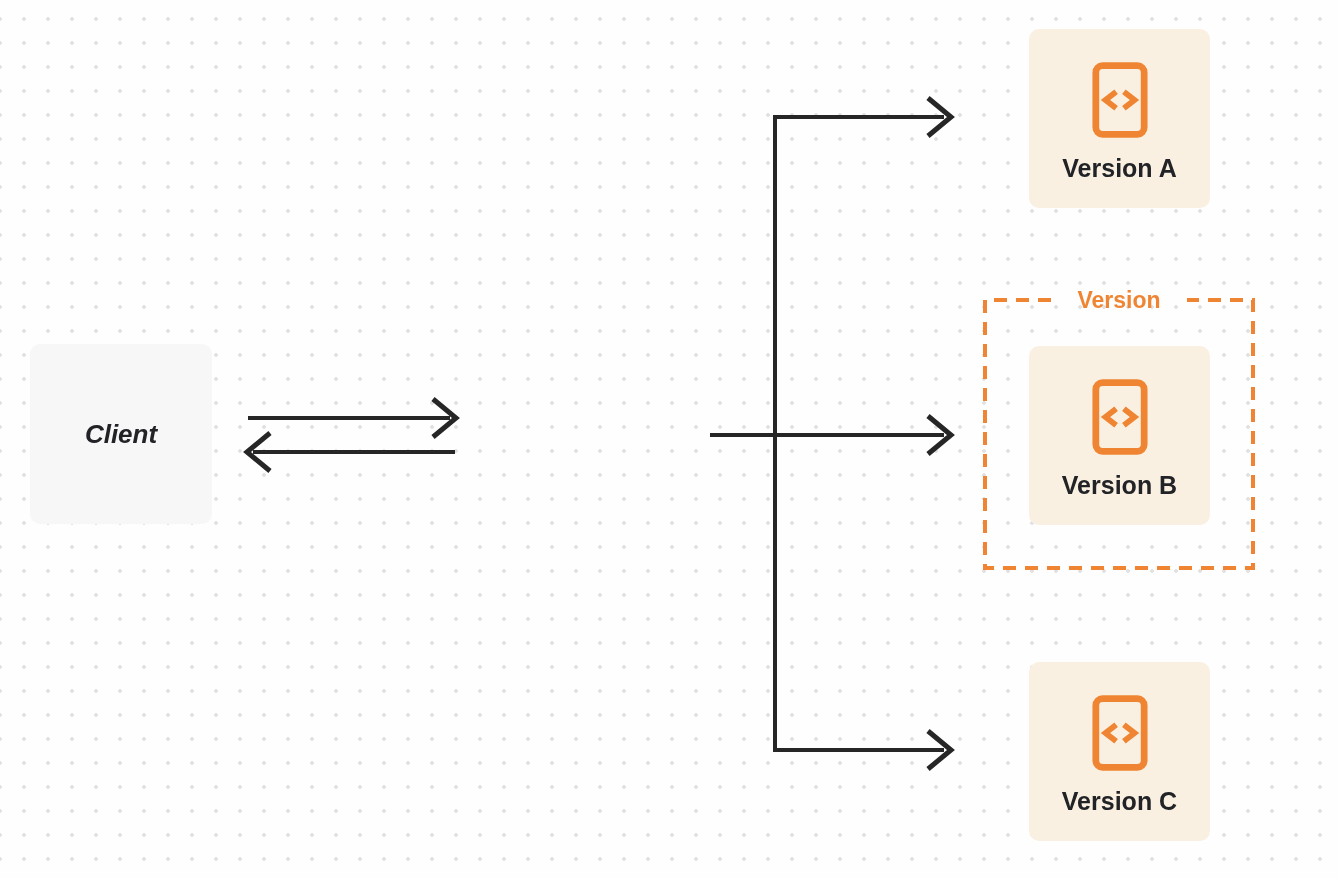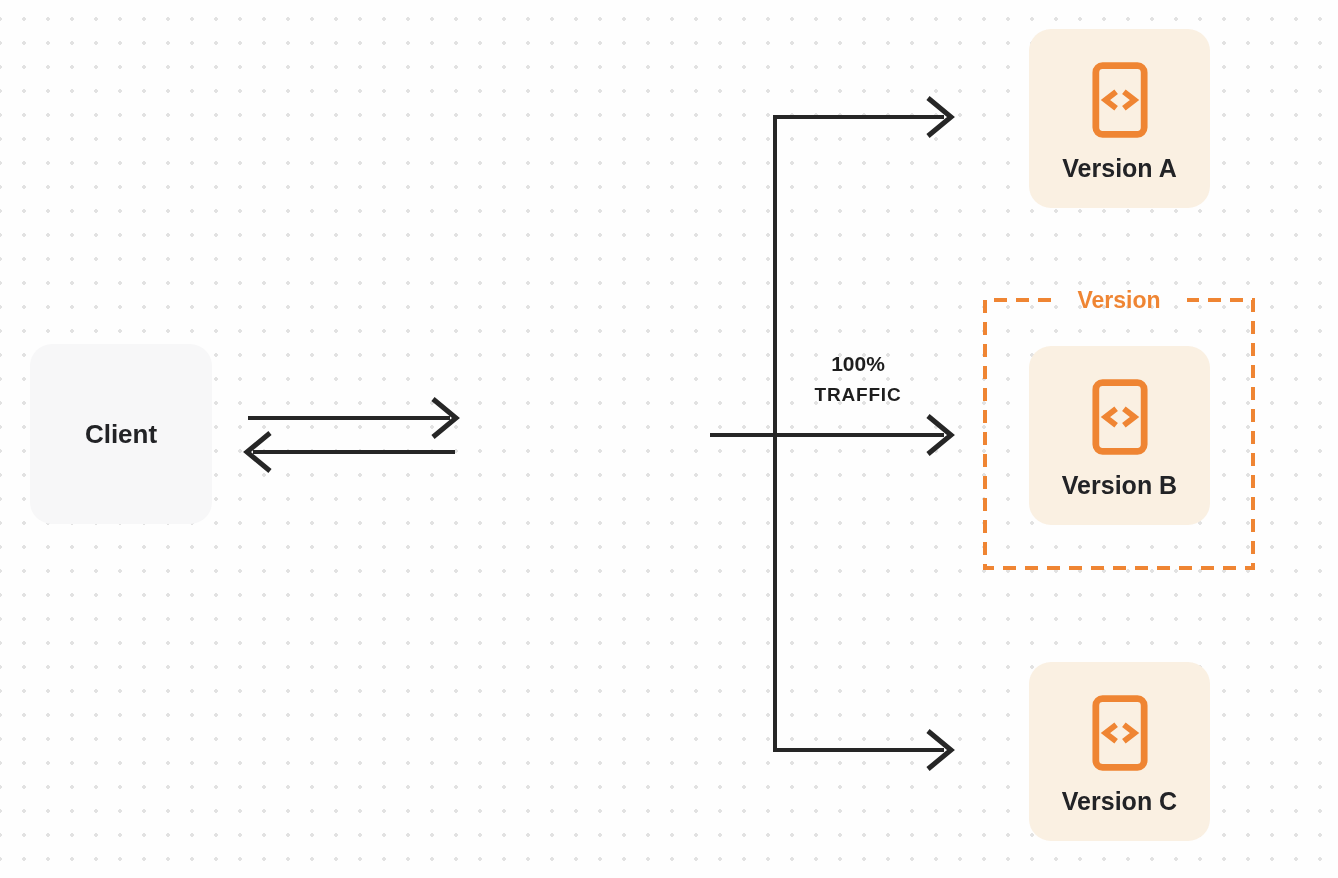--- a/index.html
+++ b/index.html
@@ -20,35 +20,36 @@
   .overlay-svg {
     position: absolute;
     left: 0; top: 0;
     width: 1338px;
     height: 878px;
     z-index: 1;
   }
   .node {
     position: absolute;
     z-index: 2;
-    border-radius: 22px;
+    border-radius: 10px;
     display: flex;
     flex-direction: column;
     align-items: center;
     justify-content: center;
     box-sizing: border-box;
   }
   .node-label {
     font-weight: bold;
     color: #222326;
   }
   .client-node {
     left: 30px; top: 344px;
     width: 182px; height: 180px;
     background: #F7F7F8;
+    font-style: italic;
   }
   .client-node .node-label { font-size: 26px; }
   .worker-node {
     left: 492px; top: 345px;
     width: 183px; height: 180px;
     background: #FAF0E2;
   }
   .worker-node .node-label { font-size: 25px; margin-top: 13px; }
   .version-node {
     left: 1029px;
@@ -118,24 +119,20 @@
     </g>
 
     <path d="M1051,300 L985,300 L985,568 L1253,568 L1253,300 L1187,300" stroke="#EF8533" stroke-width="4" stroke-dasharray="13 9"></path>
   </svg>
 
   <div class="node client-node">
     <span class="node-label">Client</span>
   </div>
 
 
-  <div class="traffic-label">
-    <span class="traffic-line1">100%</span>
-    <span class="traffic-line2">TRAFFIC</span>
-  </div>
 
   <div class="deployed-label">Version</div>
 
   <div class="node version-node version-a">
     <svg class="icon-svg" width="58" height="78" viewBox="0 0 60 80" fill="none">
       <rect x="5" y="4.5" width="50" height="71" rx="7" stroke="#EF8533" stroke-width="7"></rect>
       <g stroke="#EF8533" stroke-width="6" stroke-linejoin="miter">
         <path d="M26,31.5 L15,40 L26,48.5"></path>
         <path d="M34,31.5 L45,40 L34,48.5"></path>
       </g>

